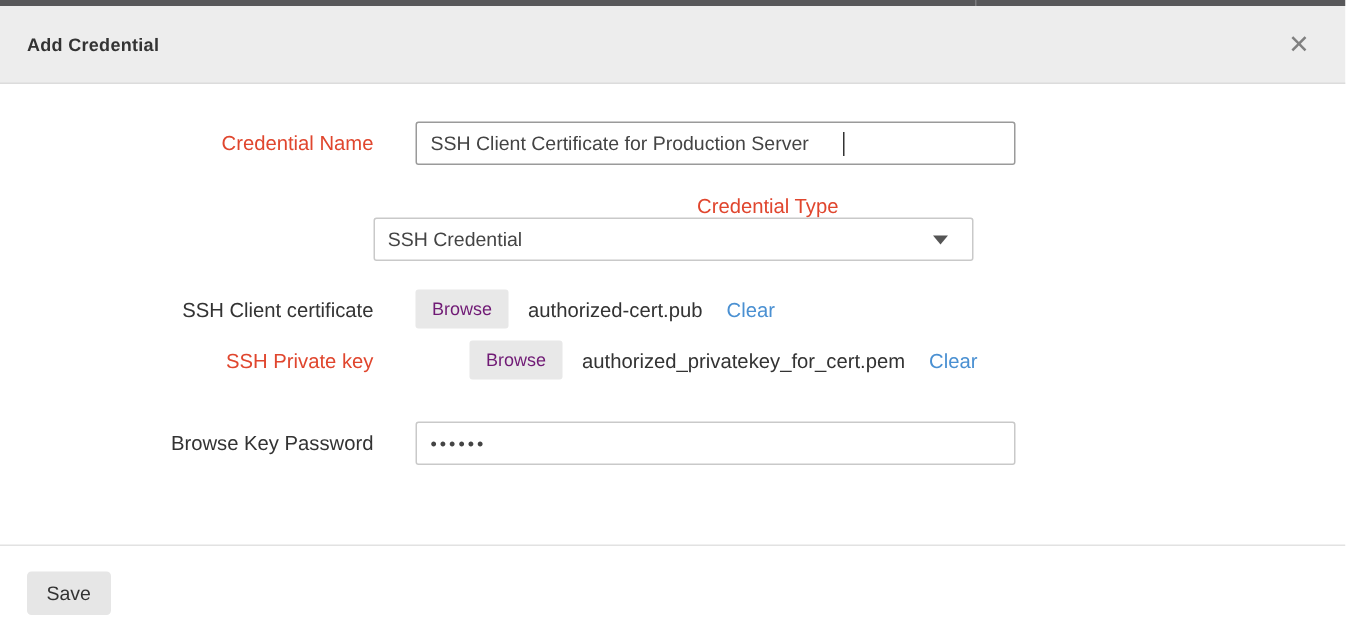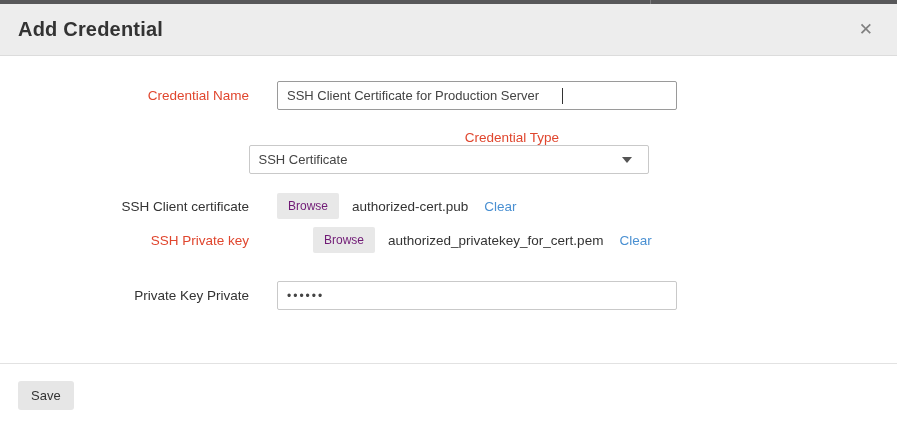--- a/index.html
+++ b/index.html
@@ -20,21 +20,21 @@
     width: 1px; height: 4px; background: #7c7c7e;
   }
   .dialog-header {
     height: 52px;
     background: #ededed;
     border-bottom: 1px solid #dcdcdc;
     display: flex; align-items: center;
     padding: 0 18px;
   }
   .dialog-title {
-    font-size: 20px; font-weight: 700; color: #333333;
+    font-size: 12px; font-weight: 700; color: #333333;
     letter-spacing: 0.2px;
   }
   .close-btn {
     margin-left: auto;
     font-size: 17px; color: #808080;
     cursor: pointer;
     padding: 2px 6px;
     line-height: 1;
   }
   .dialog-body {
@@ -152,21 +152,21 @@
           <input type="text" class="text-input" value="SSH Client Certificate for Production Server" style="">
           <span class="text-cursor"></span>
         </span>
       </div>
     </div>
 
     <div class="form-row row-2">
       <label class="form-label required">Credential Type</label>
       <div class="control">
         <div class="select-box">
-          <span>SSH Certificate</span>
+          <span>SSH Credential</span>
           <span class="select-caret"></span>
         </div>
       </div>
     </div>
 
     <div class="form-row row-3">
       <label class="form-label">SSH Client certificate</label>
       <div class="control">
         <button class="browse-btn">Browse</button>
         <span class="file-name">authorized-cert.pub</span>
@@ -177,21 +177,21 @@
     <div class="form-row row-4">
       <label class="form-label required">SSH Private key</label>
       <div class="control">
         <button class="browse-btn">Browse</button>
         <span class="file-name">authorized_privatekey_for_cert.pem</span>
         <a class="clear-link">Clear</a>
       </div>
     </div>
 
     <div class="form-row">
-      <label class="form-label">Private Key Private</label>
+      <label class="form-label">Browse Key Password</label>
       <div class="control">
         <input type="password" class="text-input soft-border password-input" value="••••••" style="">
       </div>
     </div>
 
   </div>
 
   <div class="dialog-footer">
     <button class="save-btn">Save</button>
   </div>

